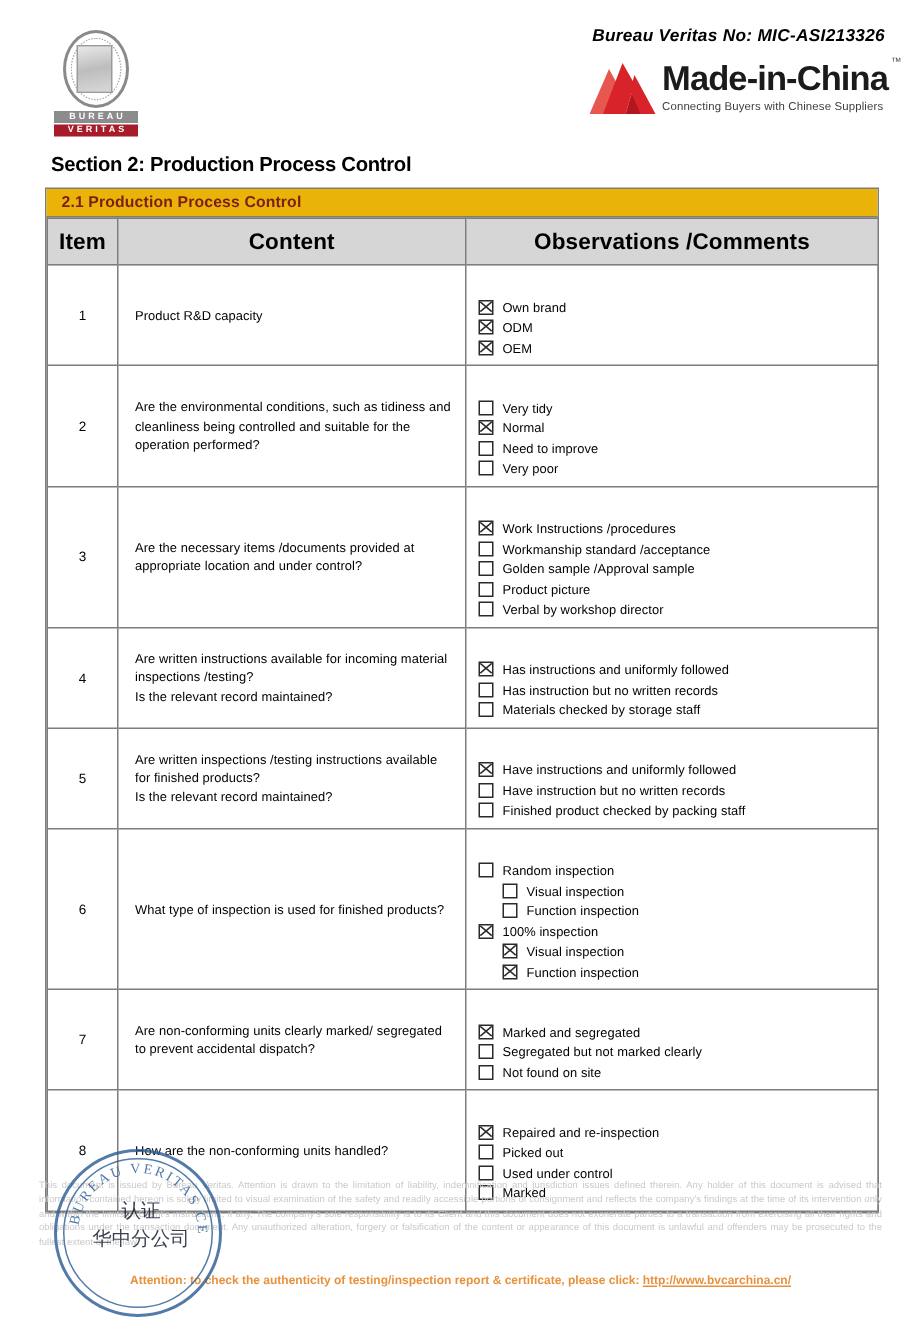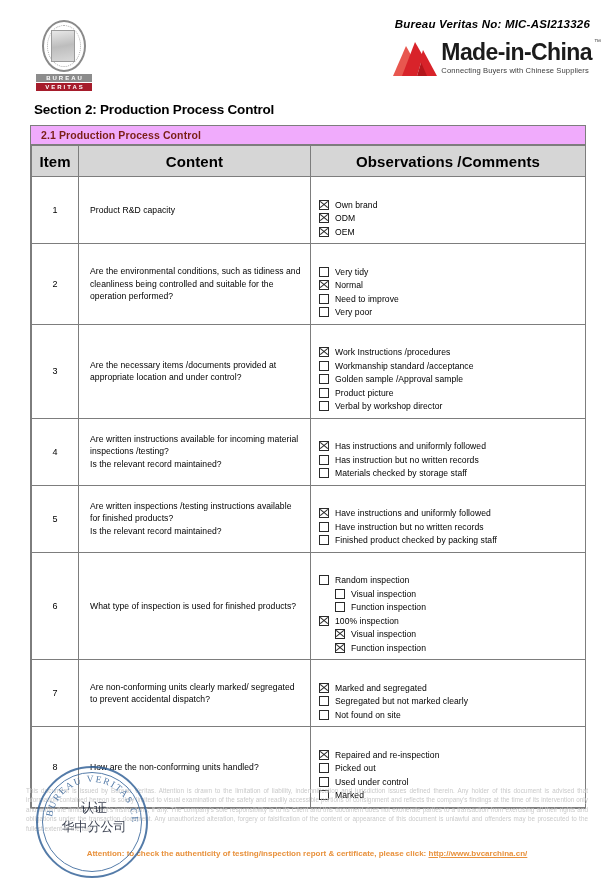--- a/index.html
+++ b/index.html
@@ -120,21 +120,21 @@
   }
 
   
   .tbl-wrap {
     margin: 0 0 0 30px;
     width: 556px;
     border: 1px solid #7d7d7d;
     box-sizing: border-box;
   }
   .banner {
-    background: #f0abfc;
+    background: #eab308;
     border-bottom: 1px solid #7d7d7d;
     font-size: 10.5px;
     font-weight: bold;
     color: #7a1f16;
     padding: 3px 0 3px 10px;
     letter-spacing: 0.1px;
   }
   table.main {
     border-collapse: collapse;
     width: 100%;

